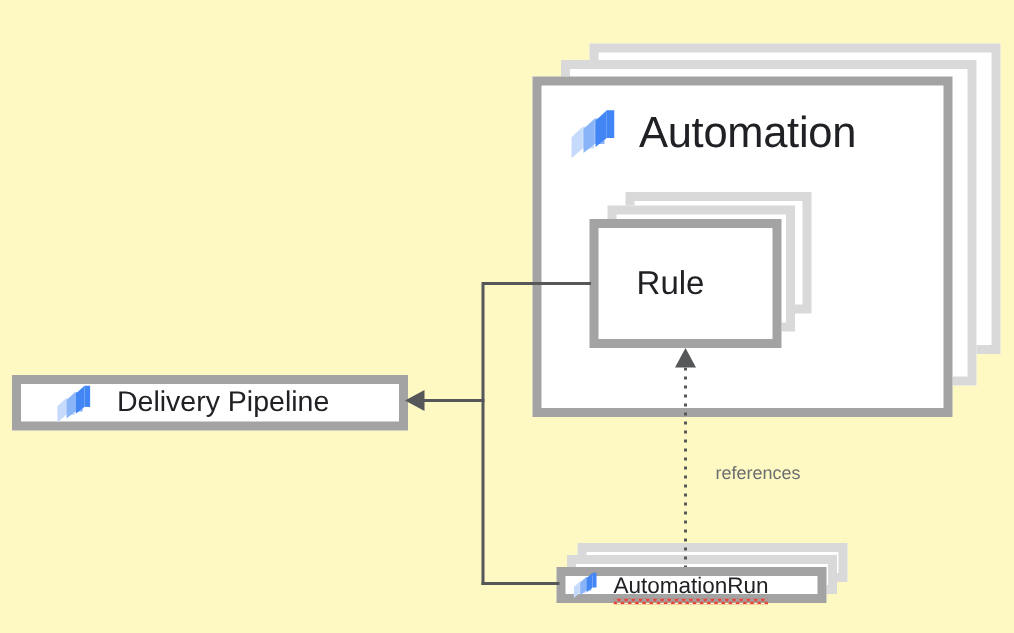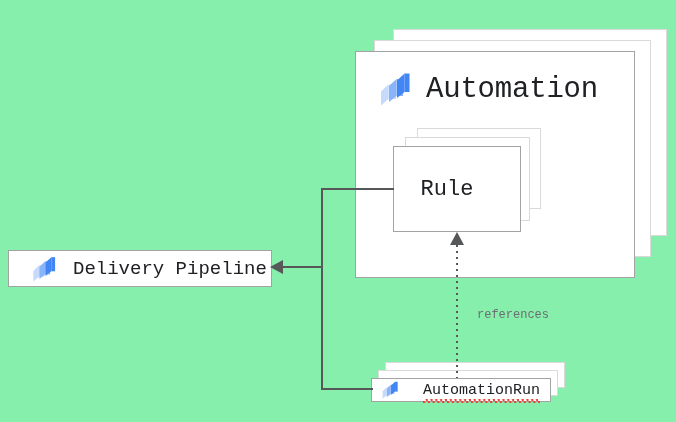--- a/index.html
+++ b/index.html
@@ -4,30 +4,30 @@
 <style>
   html, body {
     margin: 0;
     padding: 0;
     background: #ffffff;
   }
   #canvas {
     position: relative;
     width: 676px;
     height: 422px;
-    background: #86efac;
-    font-family: Liberation Mono, monospace;
+    background: #fef9c3;
+    font-family: Liberation Sans, sans-serif;
     overflow: hidden;
   }
 
   
   .card {
     position: absolute;
     background: #ffffff;
-    border: 1px solid #a3a3a3;
+    border: 6px solid #a3a3a3;
     box-sizing: border-box;
   }
   .card.ghost { border-color: #d9d9d9; }
 
   
   .auto-back   { left: 393px; top: 29px; width: 274px; height: 207px; }
   .auto-mid    { left: 374px; top: 40px; width: 277px; height: 217px; }
   .auto-front  { left: 355px; top: 51px; width: 280px; height: 227px; }
 
   .auto-header {
@@ -89,21 +89,21 @@
   .ar-mid   { left: 378px; top: 370px; width: 180px; height: 26px; }
   .ar-front { left: 371px; top: 378px; width: 180px; height: 24px; }
   .ar-content {
     position: absolute;
     left: 371px;
     top: 378px;
     width: 180px;
     height: 24px;
     display: flex;
     align-items: center;
-    gap: 24px;
+    gap: 10px;
     padding-left: 10px;
     box-sizing: border-box;
   }
   .ar-label {
     font-size: 15px;
     color: #202124;
     white-space: nowrap;
     position: relative;
   }
   .ar-label .squiggle {

